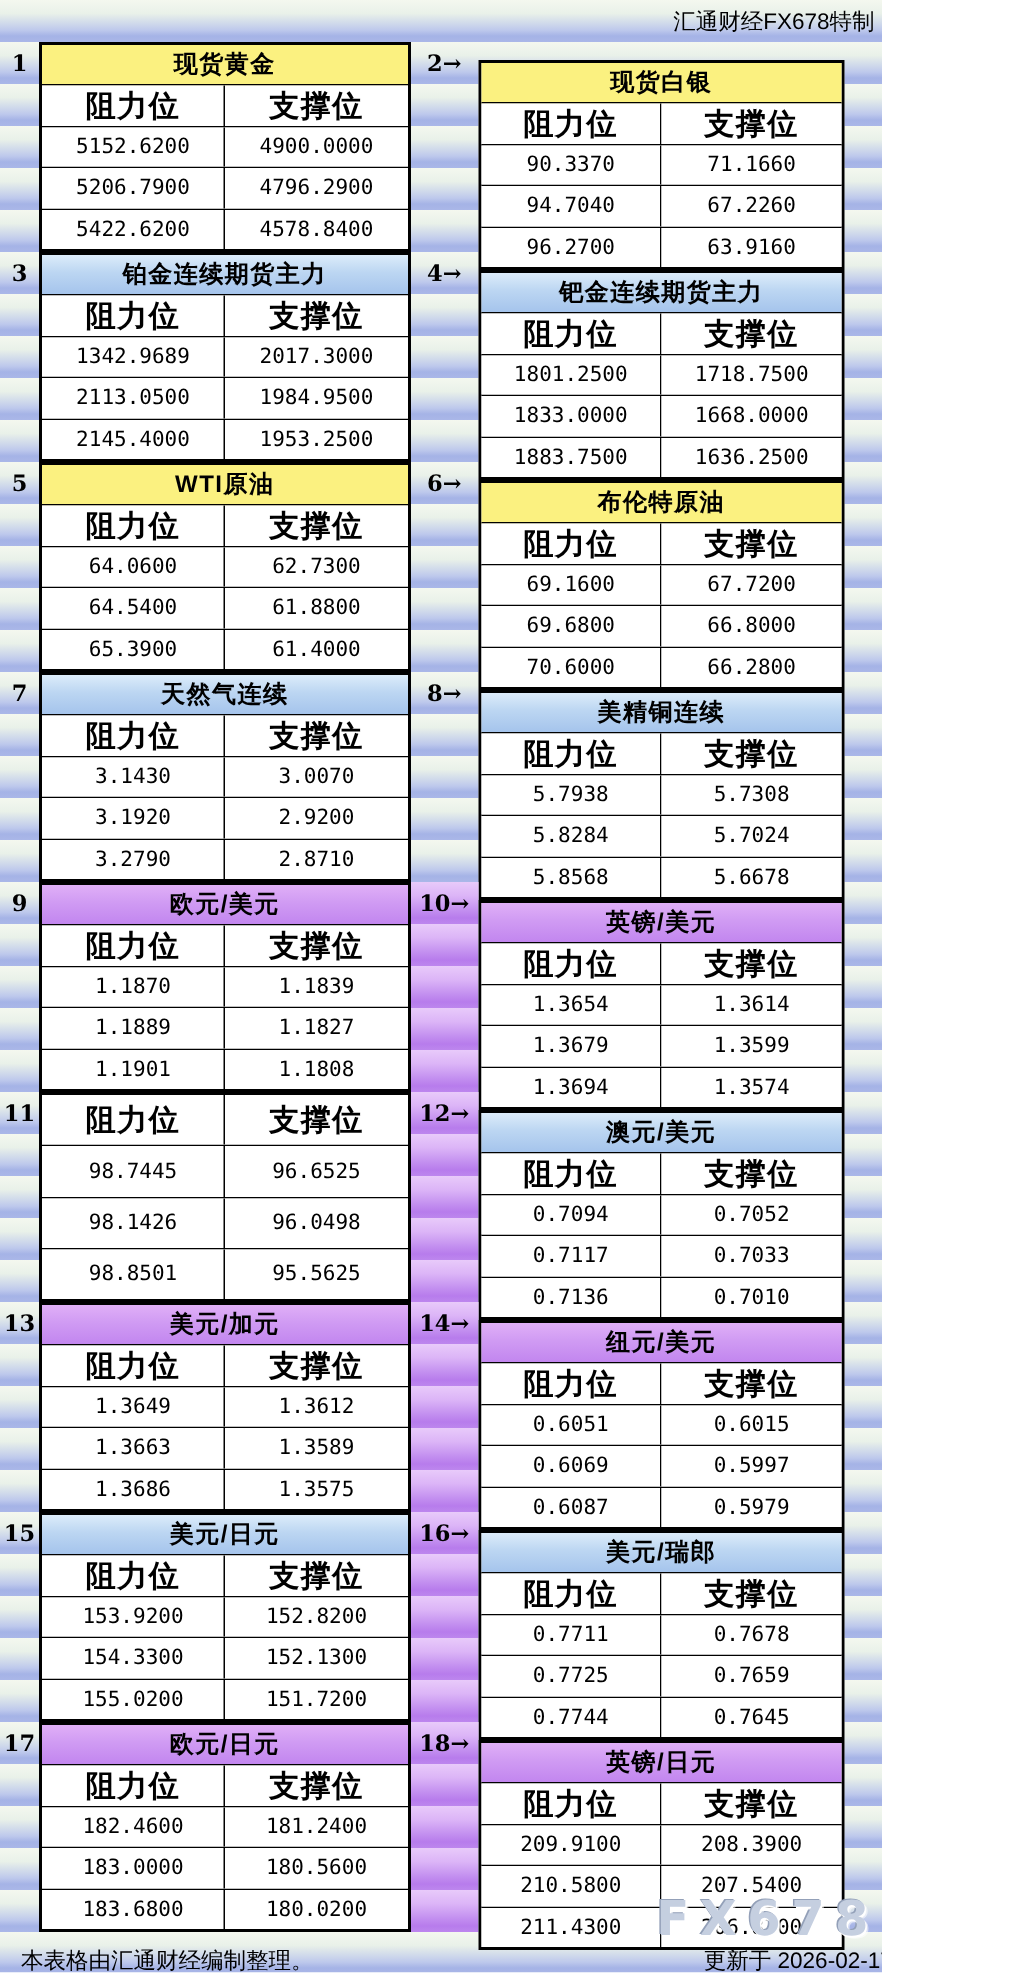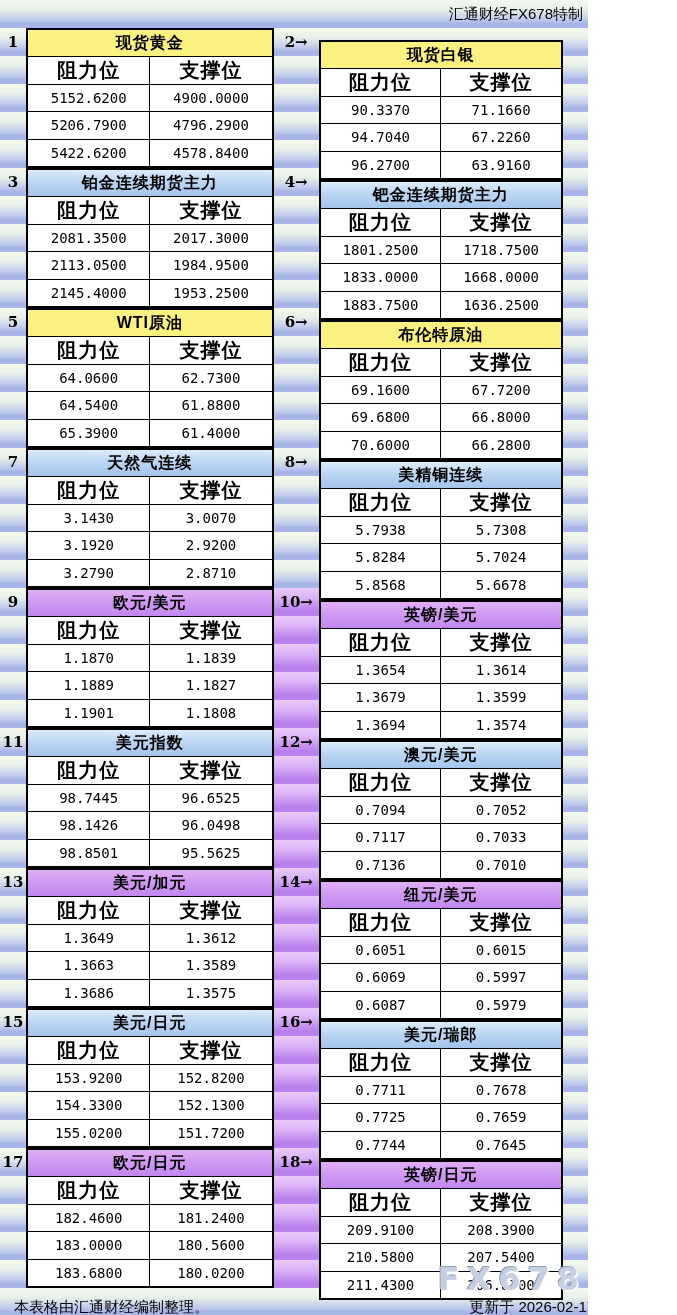--- a/index.html
+++ b/index.html
@@ -108,21 +108,21 @@
         </div>
         <div class="block left">
           <div class="row title-row style-blue">
             <span>铂金连续期货主力</span>
           </div>
           <div class="row">
             <div class="cell head-cell">阻力位</div>
             <div class="cell head-cell">支撑位</div>
           </div>
           <div class="row">
-            <div class="cell val-cell">2081.3500</div>
+            <div class="cell val-cell">1342.9689</div>
             <div class="cell val-cell">2017.3000</div>
           </div>
           <div class="row">
             <div class="cell val-cell">2113.0500</div>
             <div class="cell val-cell">1984.9500</div>
           </div>
           <div class="row">
             <div class="cell val-cell">2145.4000</div>
             <div class="cell val-cell">1953.2500</div>
           </div>
@@ -304,23 +304,20 @@
             <div class="cell val-cell">1.3574</div>
           </div>
         </div>
         <div class="right-margin"></div>
       </div>
       <div class="pair-row">
         <div class="num-col">
           <span class="index-label">11</span>
         </div>
         <div class="block left">
-          <div class="row title-row style-blue">
-            <span>美元指数</span>
-          </div>
           <div class="row">
             <div class="cell head-cell">阻力位</div>
             <div class="cell head-cell">支撑位</div>
           </div>
           <div class="row">
             <div class="cell val-cell">98.7445</div>
             <div class="cell val-cell">96.6525</div>
           </div>
           <div class="row">
             <div class="cell val-cell">98.1426</div>

